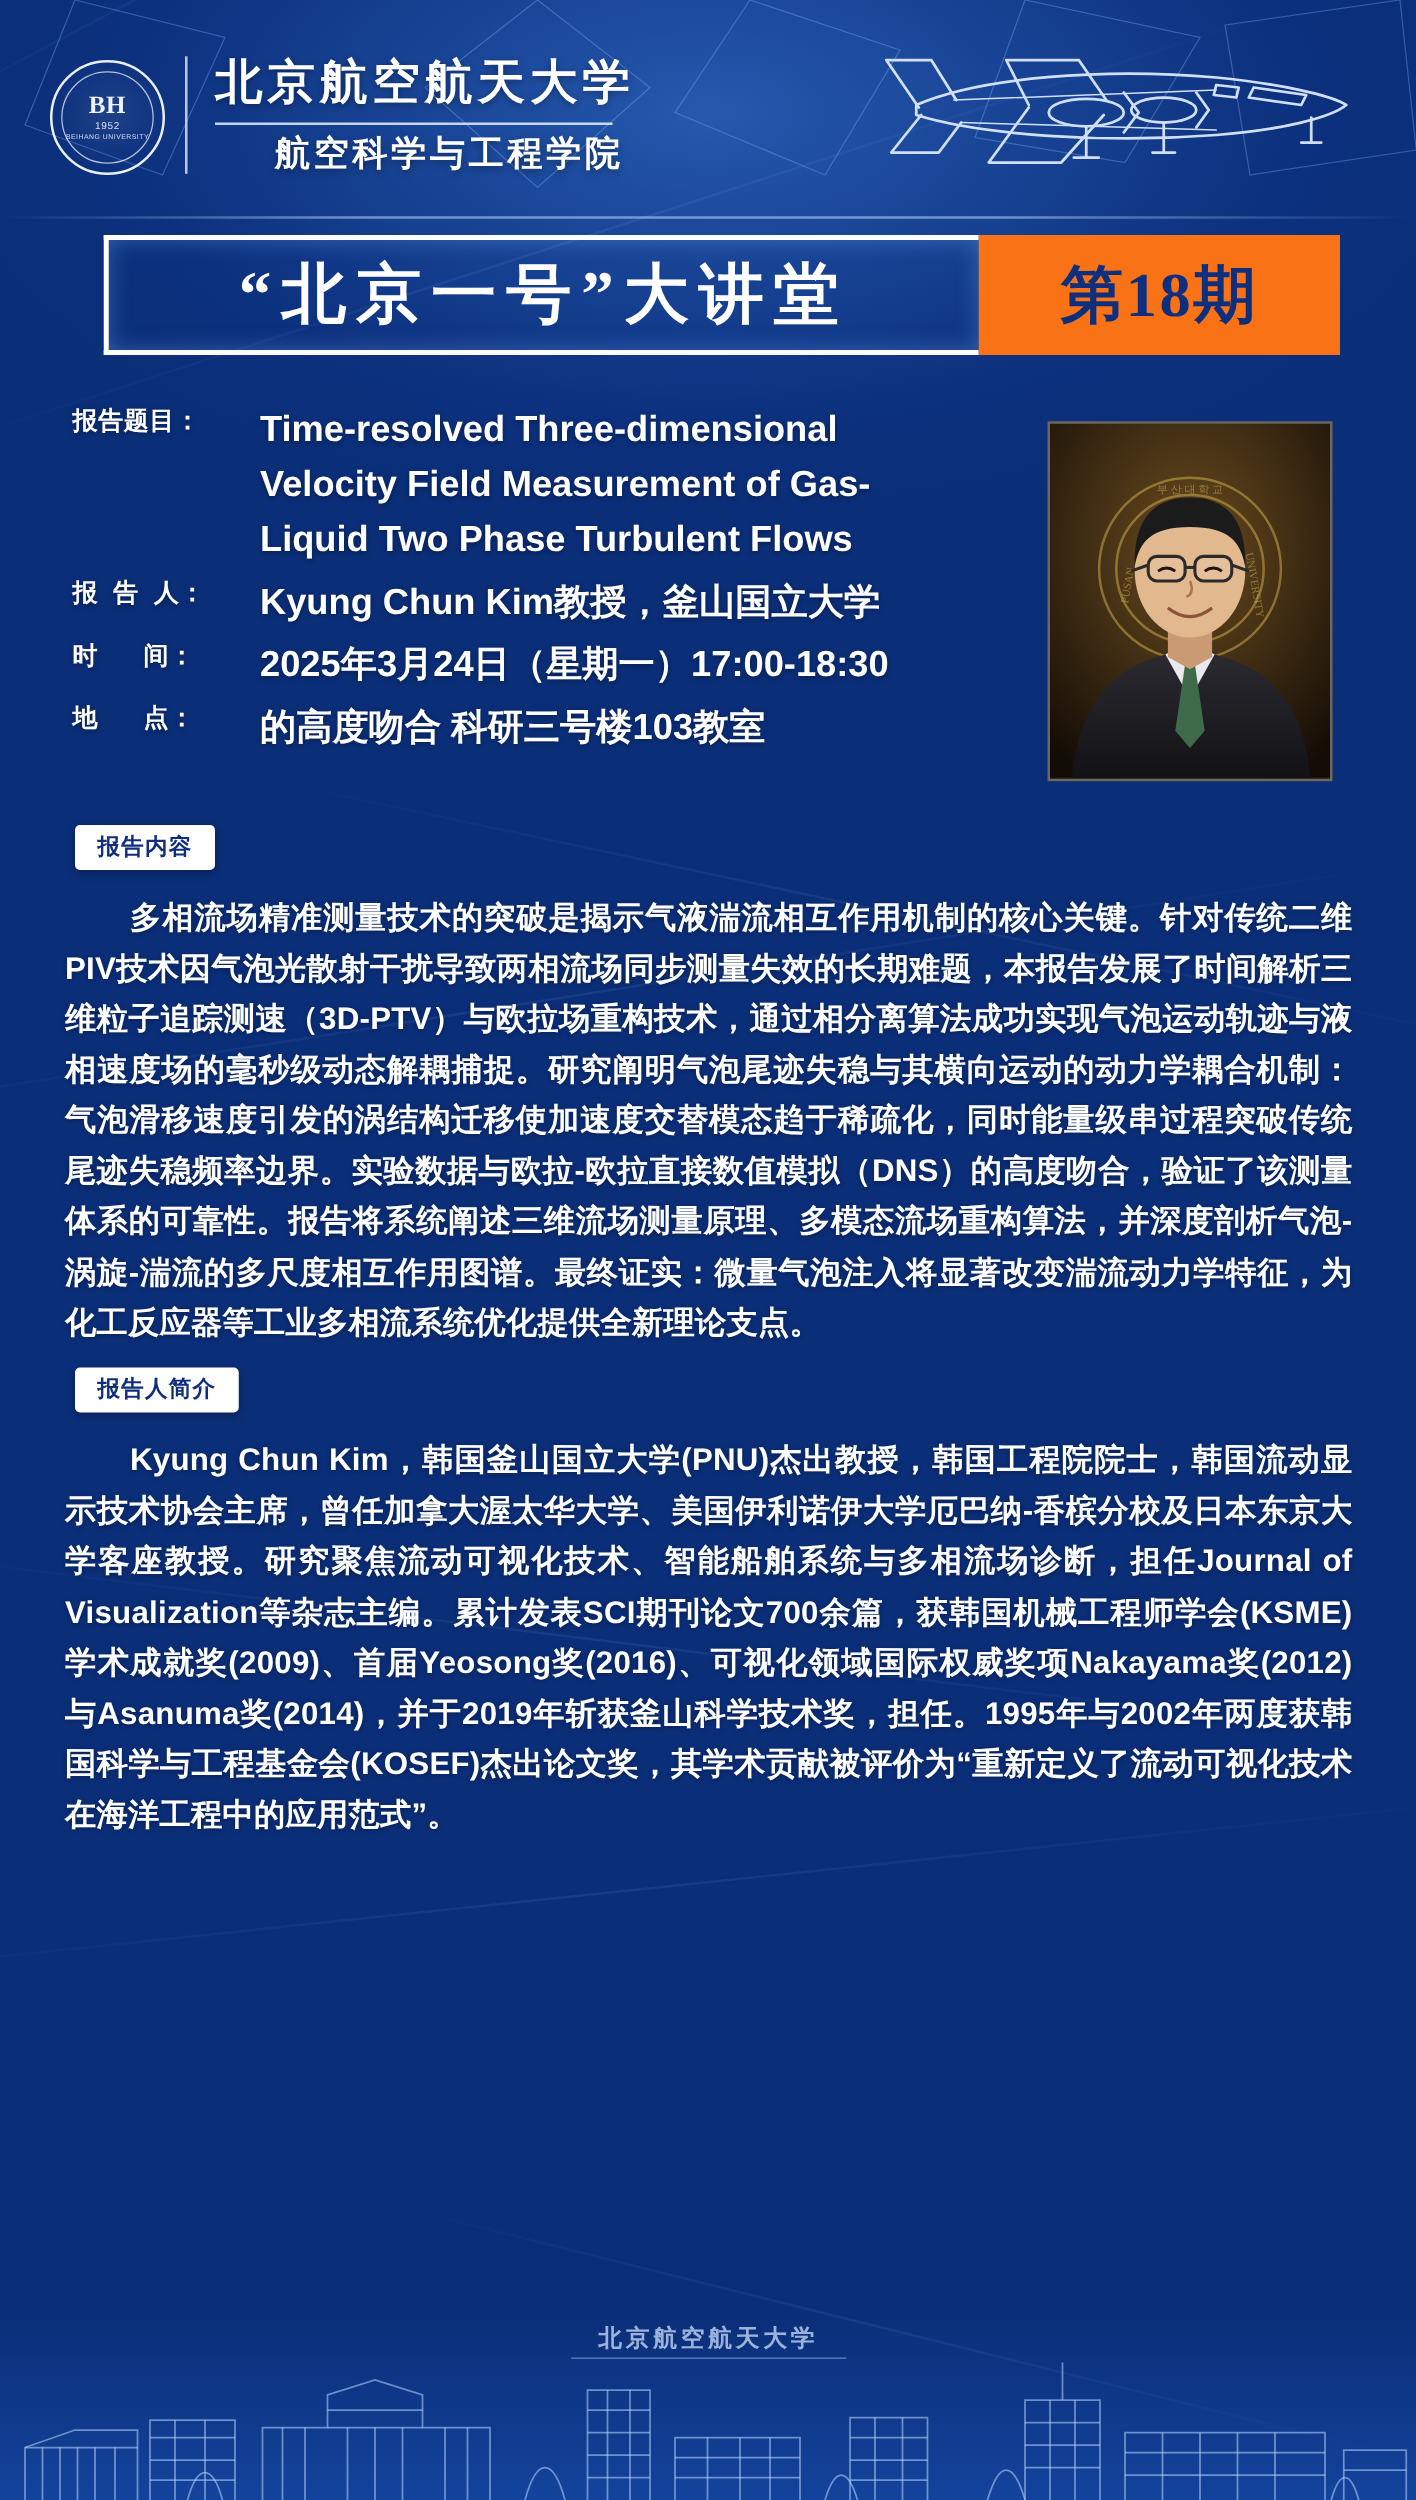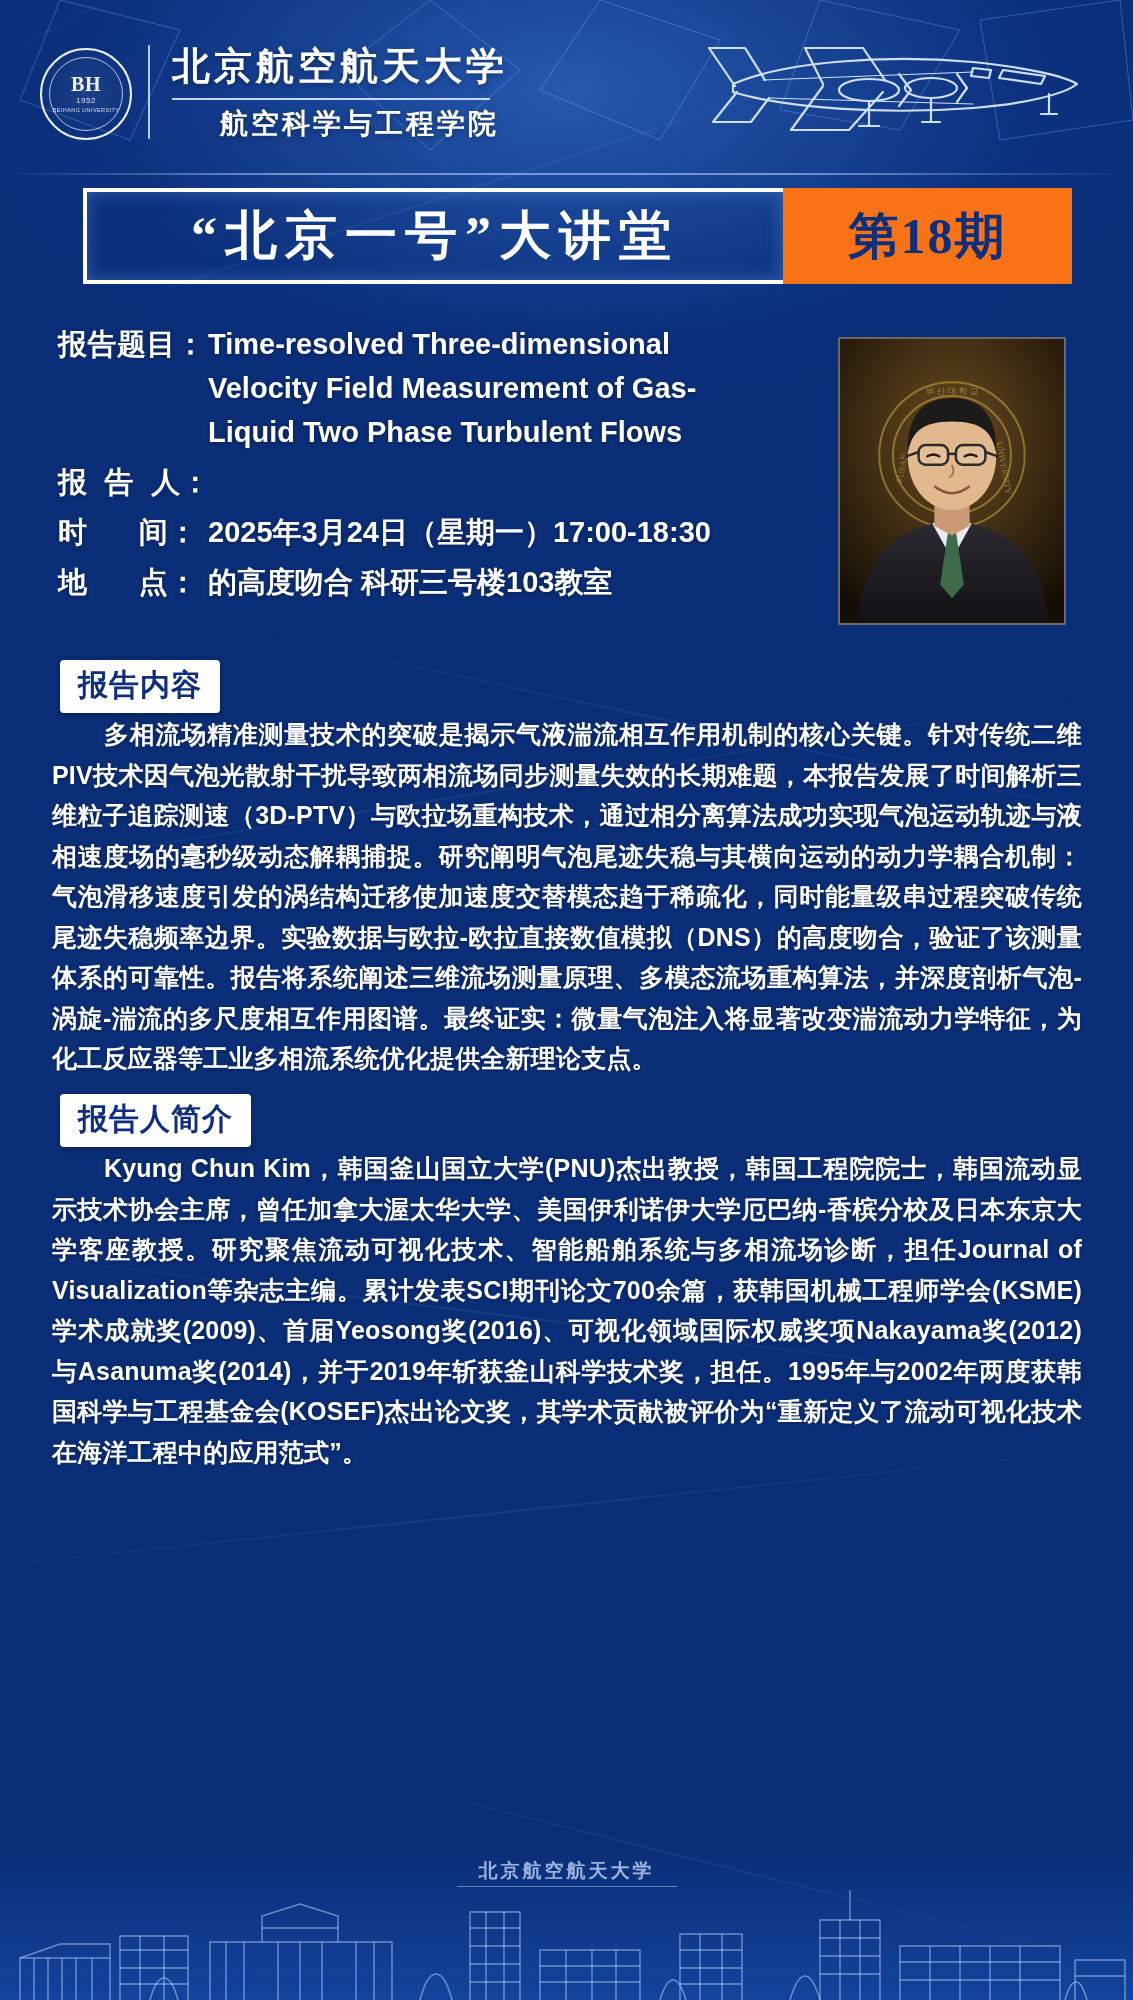--- a/index.html
+++ b/index.html
@@ -162,21 +162,21 @@
     color: #ffffff;
     z-index: 6;
   }
   .info-row {
     display: flex;
     align-items: flex-start;
     margin-bottom: 6px;
   }
   .info-label {
     flex: 0 0 150px;
-    font-size: 29px;
+    font-size: 20px;
     font-weight: 700;
     line-height: 1.52;
     letter-spacing: 0.5px;
     text-shadow: 0 1px 4px rgba(0,0,0,0.35);
     white-space: pre;
   }
   .info-value {
     font-size: 29px;
     font-weight: 700;
     line-height: 1.52;
@@ -193,21 +193,21 @@
     background: #20160e;
     z-index: 6;
   }
   .portrait-inner { position:absolute; inset:0; }
 
   
   .chip {
     position: absolute;
     background: #ffffff;
     color: #0f2f7e;
-    font-size: 30px;
+    font-size: 18px;
     font-weight: 700;
     letter-spacing: 1px;
     padding: 5px 18px 7px 18px;
     border-radius: 4px;
     z-index: 6;
     box-shadow: 0 2px 8px rgba(0,0,0,0.28);
   }
   .chip.c1 { left: 60px; top: 660px; }
   .chip.c2 { left: 60px; top: 1094px; }
 
@@ -340,20 +340,21 @@
     <div class="info-label">报告题目：</div>
     <div class="info-value">
       <span class="ln">Time-resolved Three-dimensional</span>
       <span class="ln">Velocity Field Measurement of Gas-</span>
       <span class="ln">Liquid Two Phase Turbulent Flows</span>
     </div>
   </div>
 
   <div class="info-row">
     <div class="info-label">报  告  人：</div>
+    <div class="info-value">Kyung Chun Kim教授，釜山国立大学</div>
   </div>
 
   <div class="info-row">
     <div class="info-label">时      间：</div>
     <div class="info-value">2025年3月24日（星期一）17:00-18:30</div>
   </div>
 
   <div class="info-row">
     <div class="info-label">地      点：</div>
     <div class="info-value">的高度吻合 科研三号楼103教室</div>

